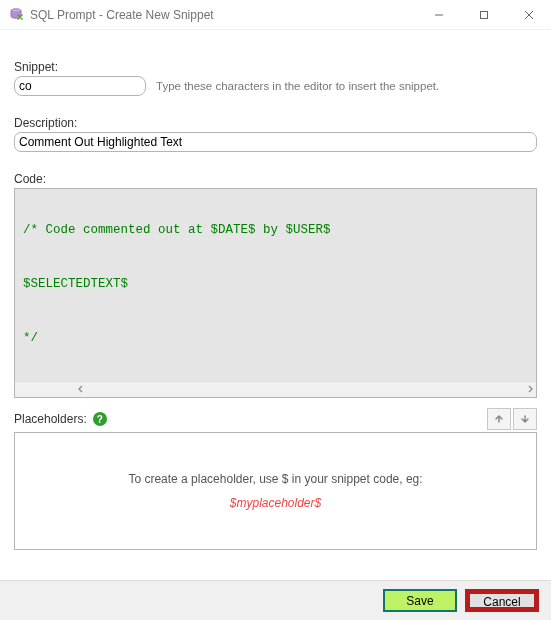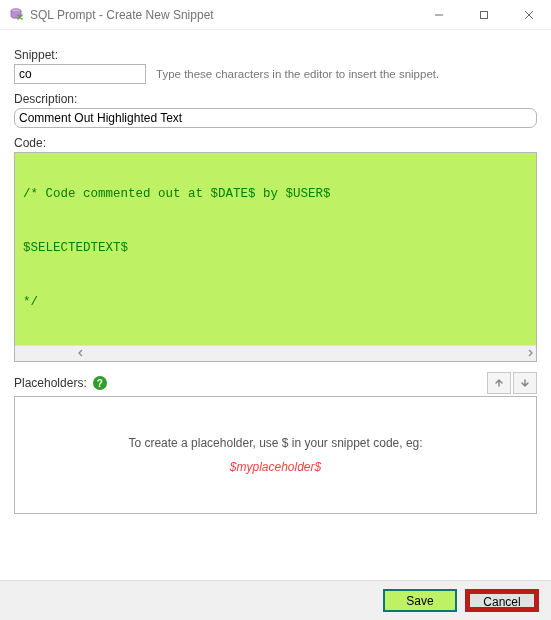--- a/index.html
+++ b/index.html
@@ -39,48 +39,48 @@
     justify-content: center;
     color: #888;
   }
   .content {
     padding: 10px 14px 4px 14px;
     flex: 1;
     display: flex;
     flex-direction: column;
   }
   .row-label {
-    margin-top: 8px;
+    margin-top: 20px;
     margin-bottom: 2px;
   }
   .snippet-row {
     display: flex;
     align-items: center;
     gap: 10px;
   }
   input.text {
     border: 1px solid #b5b5b5;
     padding: 2px 4px;
     font-family: inherit;
     font-size: 12px;
     height: 20px;
   }
-  .snippet-input { width: 132px; }
+  .snippet-input { width: 132px; border-radius: 8px; }
   .desc-input { width: 100%; border-radius: 7px; }
   .hint { color: #777; font-size: 11.5px; }
   .code-area {
     border: 1px solid #b5b5b5;
     height: 210px;
     padding: 6px 8px;
     font-family: Consolas, "Courier New", monospace;
     font-size: 12.5px;
     white-space: pre;
     overflow: hidden;
     position: relative;
-    background: #bef264;
+    background: #e5e5e5;
   }
   .code-line1 { color: #008000; }
   .code-line2 { color: #008000; margin-top: 12px; }
   .code-line3 { color: #008000; margin-top: 12px; }
   .code-scroll {
     position: absolute;
     left: 0; right: 0; bottom: 0;
     height: 16px;
     background: #f0f0f0;
     border-top: 1px solid #e0e0e0;

